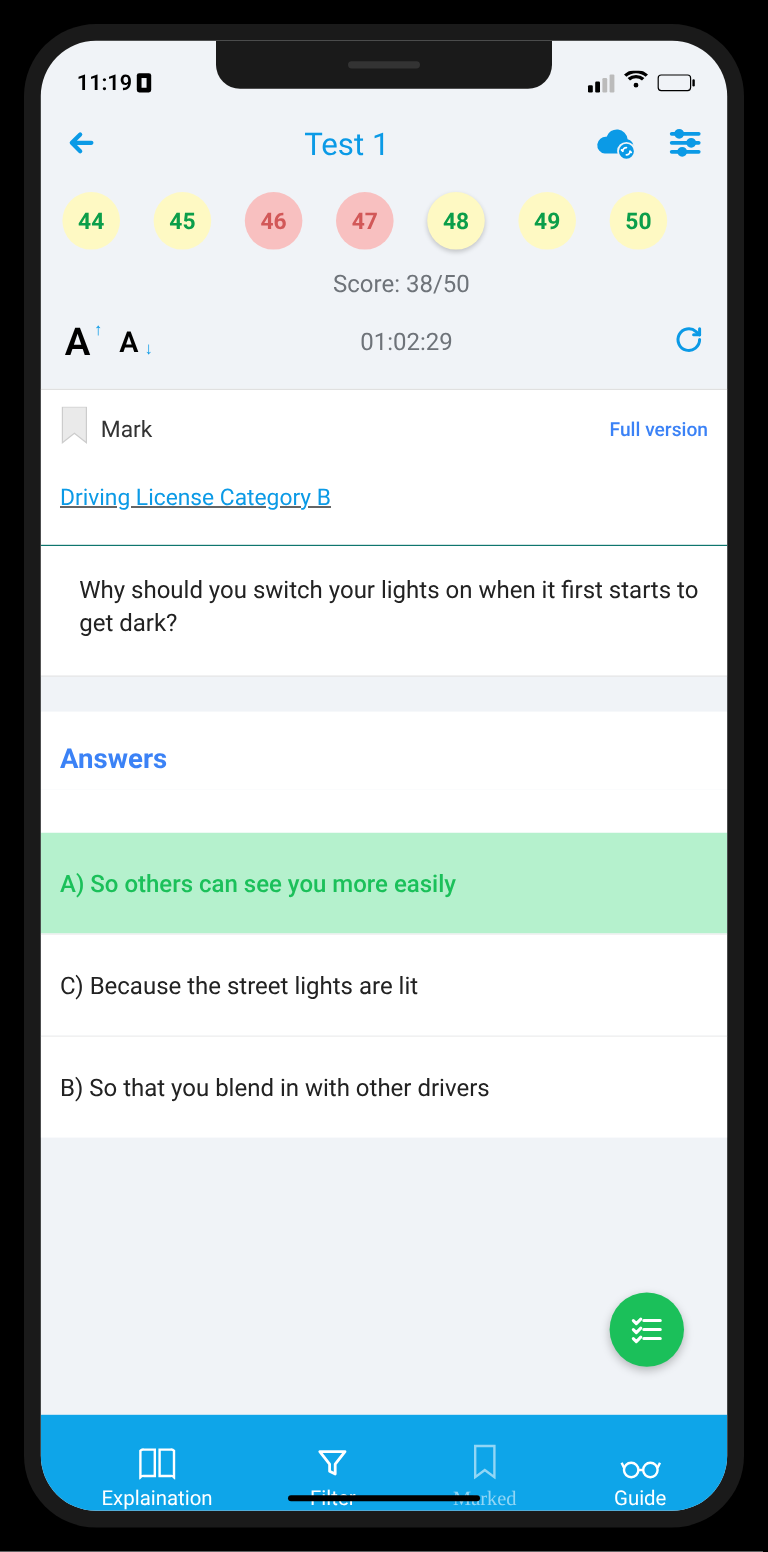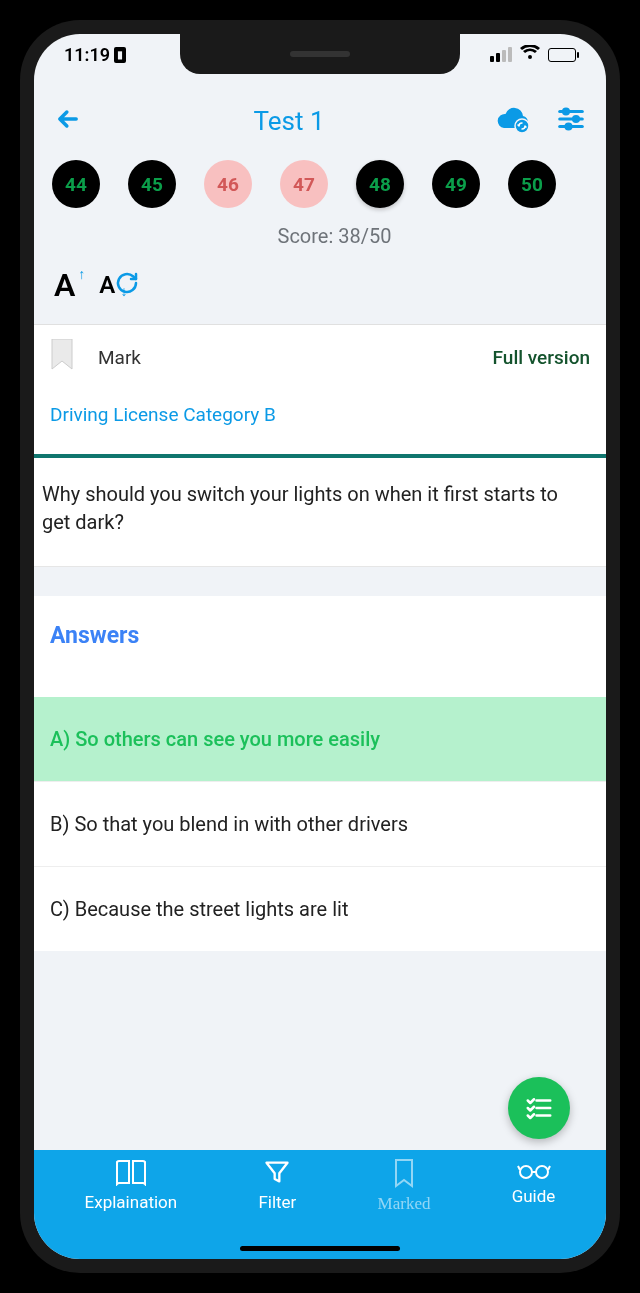--- a/index.html
+++ b/index.html
@@ -41,21 +41,21 @@
     border-bottom-right-radius: 20px;
     z-index: 10;
     display:flex; align-items:center; justify-content:center;
   }
   .speaker {
     width: 60px; height: 6px; background:#333; border-radius:3px;
   }
   .status-bar {
     height: 50px;
     display: flex;
-    align-items: flex-start;
+    align-items: center;
     justify-content: space-between;
     padding: 0 30px;
     font-size: 18px;
     font-weight: 600;
     color: #000;
     margin-top: 10px;
   }
   .status-left { display:flex; align-items:center; gap:4px;}
   .status-right { display:flex; align-items:center; gap:8px;}
   .signal-bars { display:flex; align-items:flex-end; gap:2px; }
@@ -77,64 +77,64 @@
   .back-arrow { color:#0b9ae6; }
   
   .pager {
     display:flex; gap: 28px; padding: 10px 18px 16px 18px; justify-content:flex-start;
   }
   .pager-item {
     width:48px; height:48px; border-radius:50%;
     display:flex; align-items:center; justify-content:center;
     font-size:19px; font-weight:700;
   }
-  .pager-green { background:#000000; color:#0b9e4a; }
+  .pager-green { background:#fef9c3; color:#0b9e4a; }
   .pager-red { background:#f8c0c0; color:#d25858; }
   .pager-current { box-shadow: 0 2px 4px rgba(0,0,0,.2); }
   
   .score-line { text-align:center; color:#6e7379; font-size:20px; padding-bottom:12px;margin-left:29px;}
   .toolbar2 {
     display:flex; align-items:center; padding: 6px 20px 20px 20px;
   }
   .font-big { font-size:32px; font-weight:600; position:relative; margin-right:24px;}
   .font-big sup { color:#0b9ae6; font-size:14px; position:absolute; top:0; right:-10px; font-weight:400;}
   .font-small { font-size:24px; font-weight:600; position:relative; }
   .font-small sub { color:#0b9ae6; font-size:14px; position:absolute; bottom:0; right:-12px; font-weight:400;}
   .timer { flex:1; text-align:center; color:#6e7379; font-size:20px; }
   .refresh { color:#0b9ae6; }
   
   .card { background:#fff; border-top:1px solid #e0e0e0; }
   .mark-row {
     display:flex; align-items:center; justify-content:space-between;
     padding: 14px 16px;
   }
-  .mark-left { display:flex; align-items:center; gap:24px; }
-  .full-version { color:#14532d; font-size:19px; font-weight:500;}
-  .question-meta { padding: 14px 16px 18px 16px; border-bottom:4px solid #0f766e;}
+  .mark-left { display:flex; align-items:center; gap:10px; }
+  .full-version { color:#3b82f6; font-size:16px; font-weight:500;}
+  .question-meta { padding: 14px 16px 18px 16px; border-bottom:1px solid #0f766e;text-decoration:underline;}
   .category { color:#0b9ae6; font-size:19px; margin-bottom:10px;}
   .question-num { font-size:25px; font-weight:700; color:#111;}
-  .question-text { padding: 22px 16px 30px 8px; font-size:20px; color:#222; line-height:1.4; background:#fff;}
+  .question-text { padding: 22px 16px 30px 32px; font-size:20px; color:#222; line-height:1.4; background:#fff;}
   
   .gap { height:30px; background:#f0f3f7; border-top:1px solid #e6e6e6;}
   
   .answers-header { background:#fff; padding: 26px 16px 12px 16px; color:#3b82f6; font-size:23px; font-weight:700;}
   .answer { background:#fff; padding: 30px 16px; border-top:1px solid #eee; font-size:20px; color:#222;}
   .answer.correct { background:#b5f1cd; color:#1bc05a; border-top:none; font-weight:500;}
   .answer-spacer { height:36px; background:#fff; }
   
   .fab {
     position:absolute; right:36px; bottom:120px;
     width:62px; height:62px; border-radius:50%;
     background:#1bc05a; display:flex; align-items:center; justify-content:center;
     box-shadow: 0 3px 8px rgba(0,0,0,.25);
   }
   
   .bottom-nav {
-    height:109px; background:#0ea5e9;
-    display:flex; align-items:flex-start; justify-content:space-around;
+    height:80px; background:#0ea5e9;
+    display:flex; align-items:flex-end; justify-content:space-around;
     padding: 8px 10px 0 10px;
     margin-top:auto;
   }
   .nav-item { display:flex; flex-direction:column; align-items:center; gap:6px; color:#fff; font-size:17px;}
   .nav-item.dim { opacity:.55;font-family:Liberation Serif, serif; }
   
   .home-indicator {
     position:absolute; bottom:8px; left:50%; transform:translateX(-50%);
     width:160px; height:5px; background:#000; border-radius:3px;
   }
@@ -210,20 +210,21 @@
         <div class="pager-item pager-green pager-current">48</div>
         <div class="pager-item pager-green">49</div>
         <div class="pager-item pager-green">50</div>
       </div>
 
     <div class="score-line">Score: 38/50</div>
 
     <div class="toolbar2">
       <span class="font-big">A<sup>↑</sup></span>
       <span class="font-small">A<sub>↓</sub></span>
+      <span class="timer">01:02:29</span>
       <span class="refresh">
         <svg width="24" height="24" viewBox="0 0 24 24" fill="none" stroke="#0b9ae6" stroke-width="2.5" stroke-linecap="round" stroke-linejoin="round">
             <path d="M21 12a9 9 0 11-3-6.7L21 8"></path>
             <path d="M21 3v5h-5"></path>
           </svg>
       </span>
     </div>
 
     <div class="card">
       <div class="mark-row">
@@ -242,22 +243,22 @@
       </div>
       <div class="question-text">Why should you switch your lights on when it first starts to get dark?</div>
     </div>
 
     <div class="gap"></div>
 
     <div class="answers-header">Answers</div>
     <div class="answer-spacer"></div>
     <div id="answers">
         <div class="answer correct">A) So others can see you more easily</div>
+        <div class="answer">C) Because the street lights are lit</div>
         <div class="answer">B) So that you blend in with other drivers</div>
-        <div class="answer">C) Because the street lights are lit</div>
       </div>
 
     <div class="fab">
       <svg width="30" height="30" viewBox="0 0 24 24" fill="none" stroke="#fff" stroke-width="2" stroke-linecap="round" stroke-linejoin="round">
         <path d="M3 6l2 2 3-3M10 6h11"></path>
         <path d="M3 12l2 2 3-3M10 12h11"></path>
         <path d="M3 18l2 2 3-3M10 18h11"></path>
       </svg>
     </div>
 

